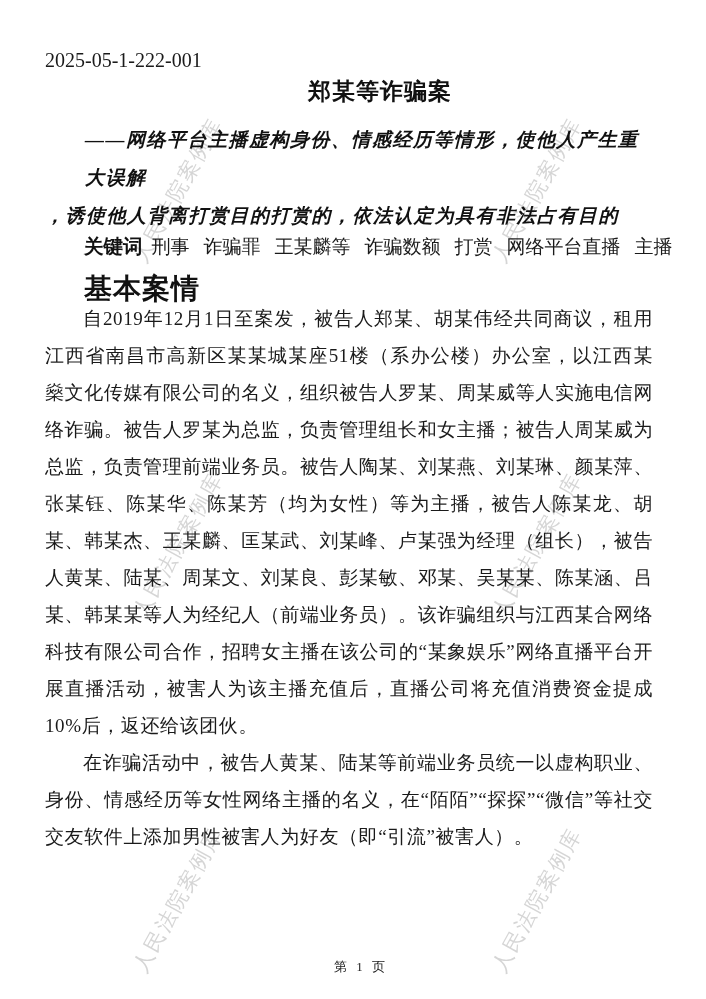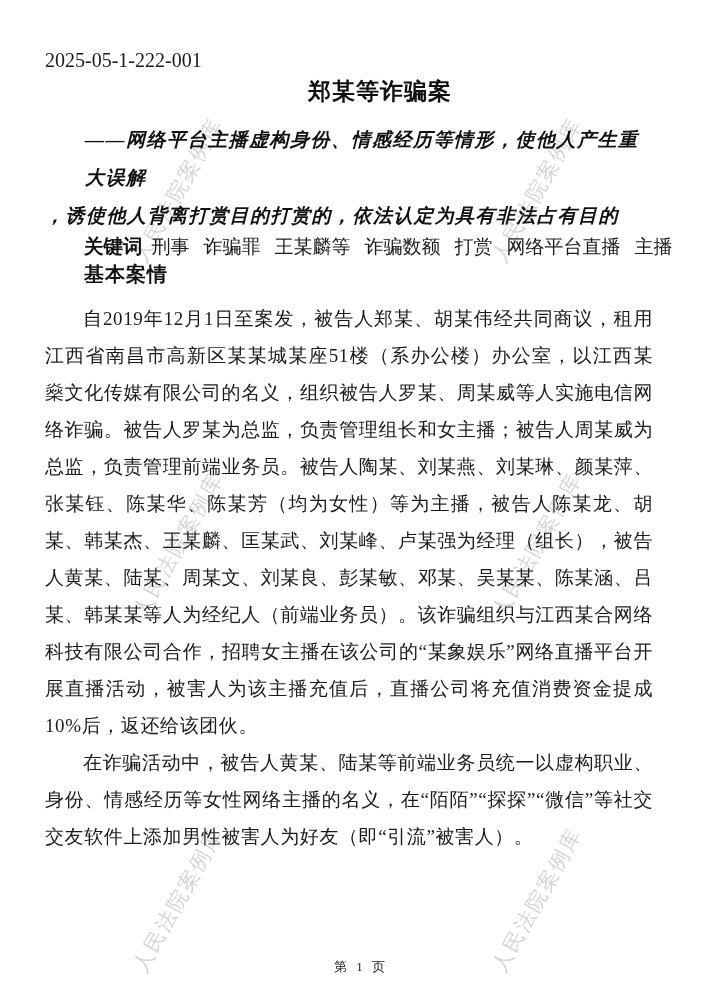--- a/index.html
+++ b/index.html
@@ -86,23 +86,23 @@
       font-size: 19.5px;
       font-family: "Liberation Sans", sans-serif;
       margin-right: 9px;
       color: #111111;
     }
     .kw { margin-right: 14px; }
     .section-heading {
       position: absolute;
       z-index: 1;
       left: 84px;
-      top: 261px;
+      top: 270px;
       margin: 0;
-      font-size: 20px;
+      font-size: 28px;
       font-weight: bold;
       letter-spacing: 1px;
       font-family: "Liberation Sans", sans-serif;
       color: #111111;
     }
     .body-text {
       position: absolute;
       z-index: 1;
       left: 45px;
       right: 53px;

